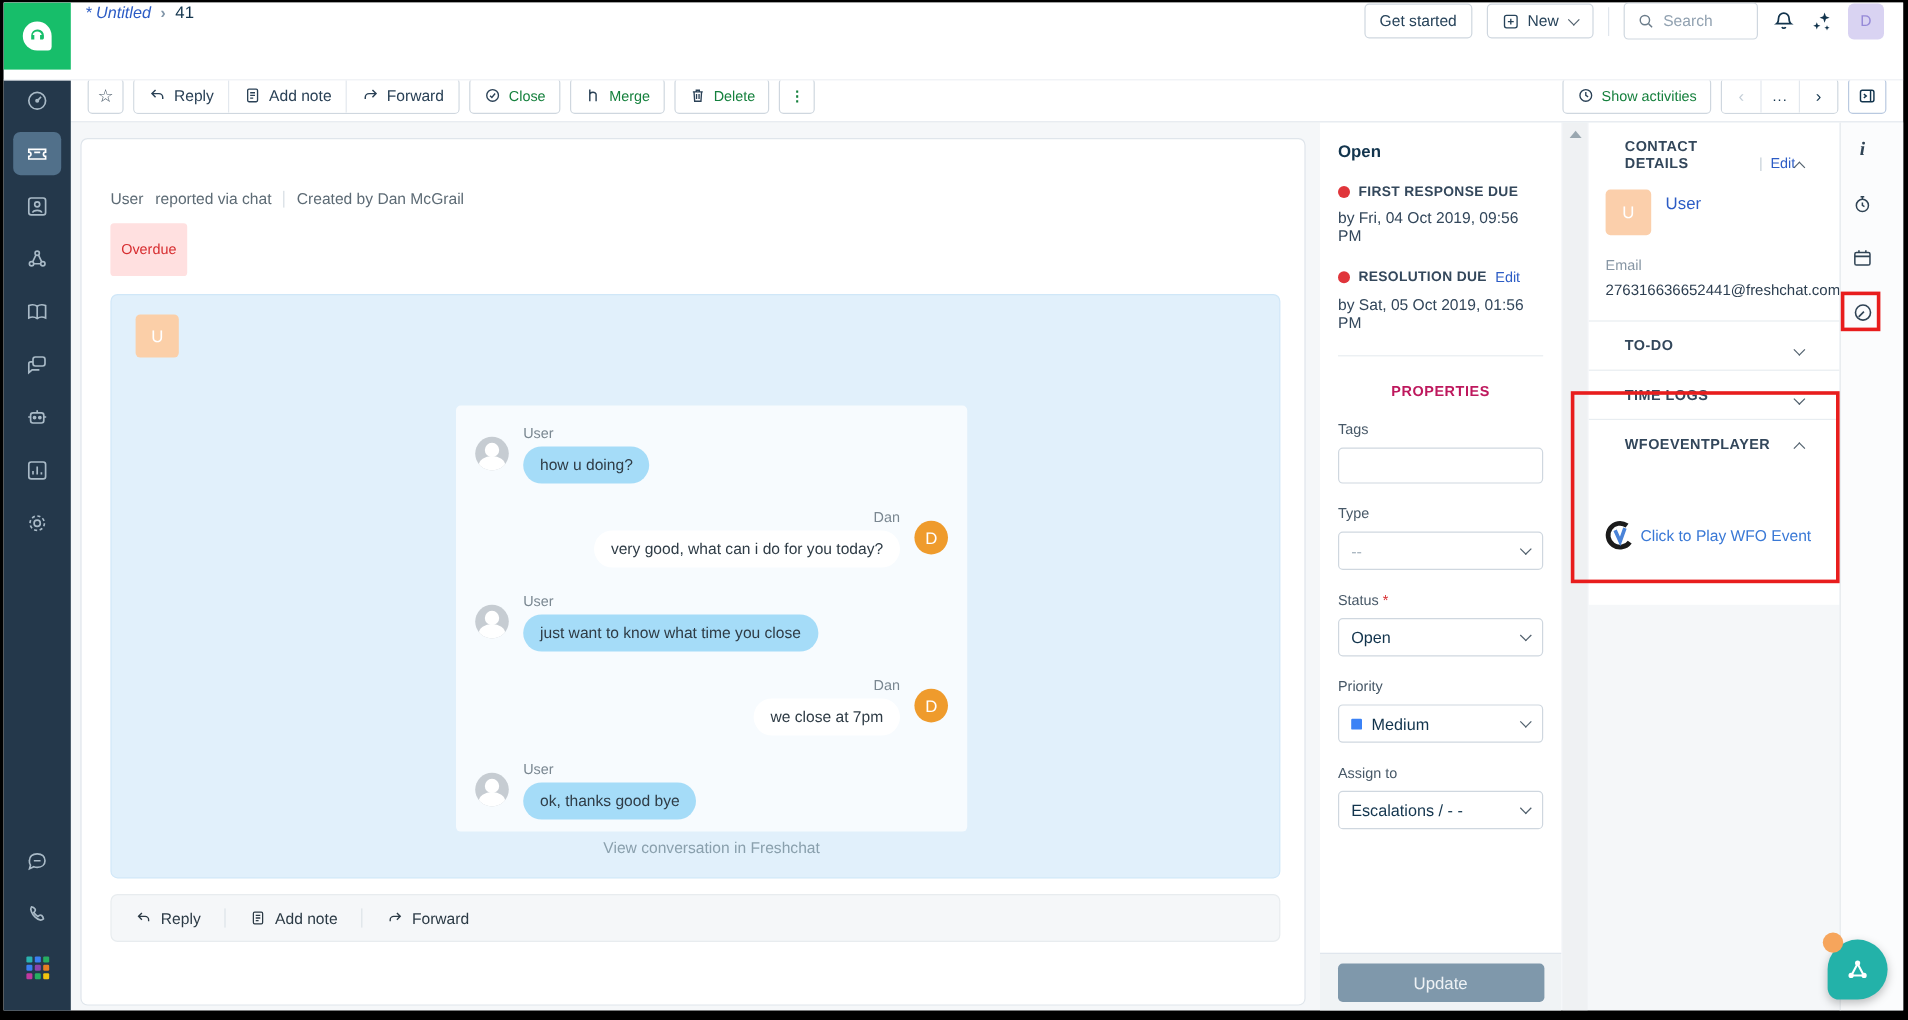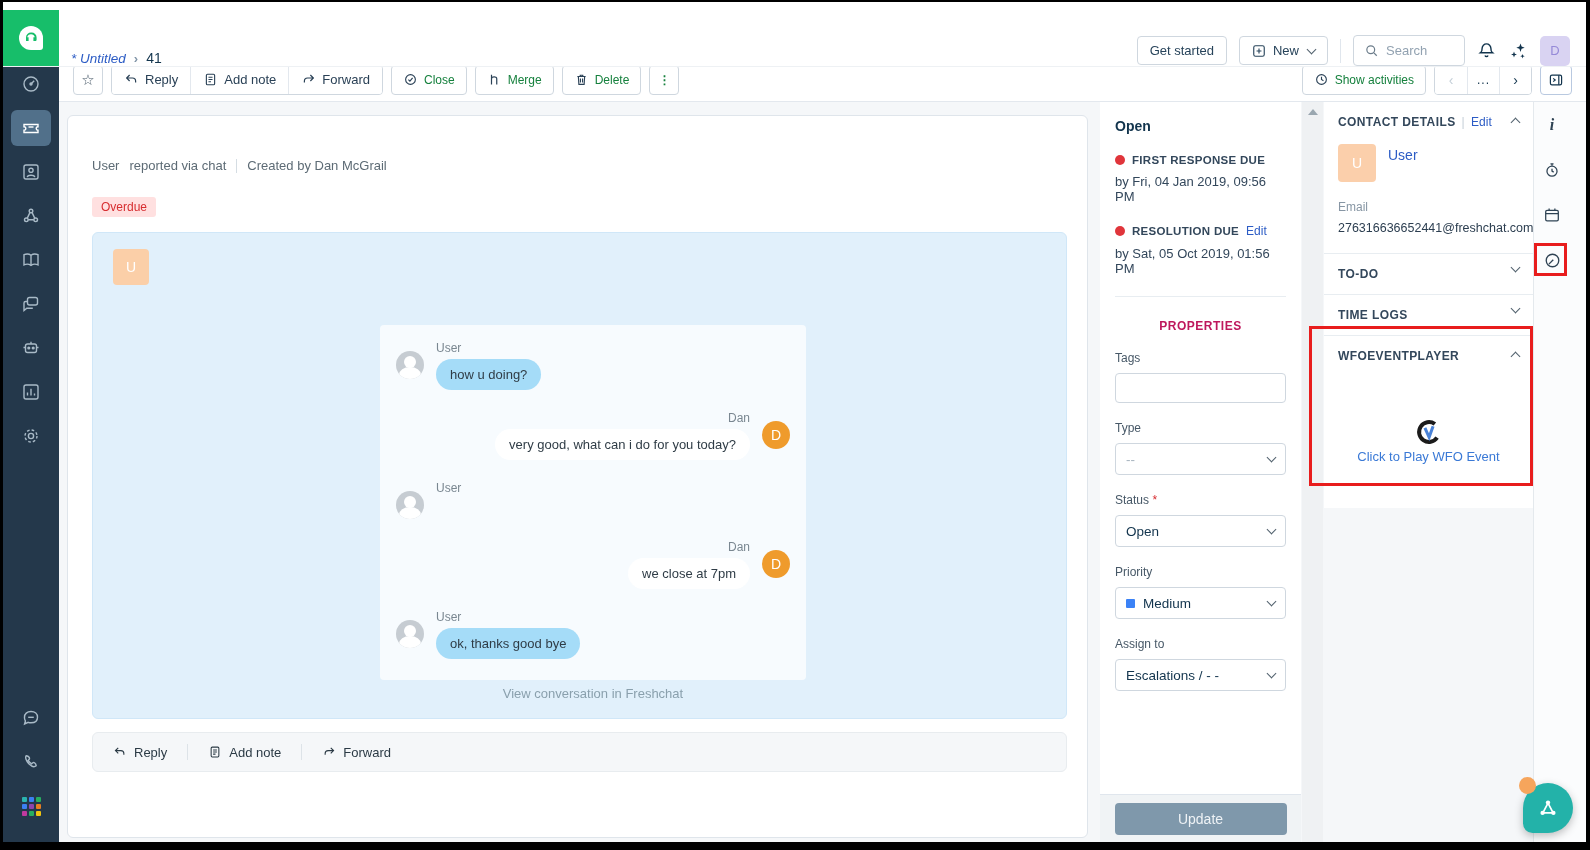--- a/index.html
+++ b/index.html
@@ -3,21 +3,21 @@
 <meta charset="utf-8">
 <style>
   * { margin:0; padding:0; box-sizing:border-box; }
   body { font-family:"Liberation Sans", sans-serif; background:#fff; }
   .app { position:relative; width:1590px; height:850px; border:solid #000;
          border-width:2px 4px 8px 3px; background:#f5f7f9; overflow:hidden;
          font-size:13px; color:#33475b; }
 
   
   .topbar { position:absolute; left:0; top:0; width:100%; height:65px; background:#fff;
-            display:flex; align-items:flex-end; border-bottom:1px solid #eef1f4; z-index:5; }
+            display:flex; align-items:flex-start; border-bottom:1px solid #eef1f4; z-index:5; }
   .logo { width:56px; height:56px; background:#17be6a; display:flex; align-items:center; justify-content:center; flex:none; }
   .crumb { display:flex; align-items:center; gap:8px; margin-left:12px; }
   .crumb-title { color:#2c5cc5; font-style:italic; font-size:13.5px; }
   .crumb-sep { color:#8296a9; font-size:13px; font-weight:bold; }
   .crumb-id { color:#12344d; font-size:14px; }
   .top-right { margin-left:auto; display:flex; align-items:center; gap:12px; padding-right:16px; }
   .btn { display:inline-flex; align-items:center; gap:7px; border:1px solid #cfd7df; border-radius:4px;
          background:#fff; color:#27435a; font-size:13px; padding:6px 12px; cursor:pointer; }
   .vdiv { width:1px; height:24px; background:#e0e6ed; }
   .search-box { display:flex; align-items:center; gap:7px; border:1px solid #cfd7df; border-radius:4px;
@@ -54,22 +54,22 @@
   .sq-btn { width:32px; height:30px; border:1px solid #b9c9e0; border-radius:4px; background:#fff;
             display:flex; align-items:center; justify-content:center; color:#12344d; cursor:pointer; }
 
   
   .card { position:absolute; left:64px; top:113px; width:1021px; height:723px; background:#fff;
           border:1px solid #dfe5eb; border-radius:6px; padding:30px 20px 0 24px; }
   .card-title-row { display:flex; align-items:center; gap:11px; color:#33475b; }
   .card-title { font-size:15.5px; color:#12344d; }
   .card-sub { margin-top:12px; font-size:13px; color:#5d6b75; display:flex; align-items:center; gap:10px; }
   .sub-div { width:1px; height:14px; background:#d5dde3; }
-  .badge-overdue { display:inline-block; margin-top:24px; background:#ffe0e0; color:#d72d30;
-                   font-size:12px; padding:3px 9px; border-radius:3px; }
+  .badge-overdue { display:inline-block; margin-top:13px; background:#ffe0e0; color:#d72d30;
+                   font-size:12px; padding:15px 9px; border-radius:3px; }
   .convo { margin-top:15px; position:relative; height:487px; background:#e1f0fb;
            border:1px solid #d0e7f8; border-radius:6px; }
   .convo-header { display:flex; gap:16px; padding:16px 20px; align-items:flex-start; }
   .avatar-u { width:36px; height:36px; border-radius:4px; background:#fbcfa8; color:#fff;
               display:flex; align-items:center; justify-content:center; font-size:14px; flex:none; }
   .convo-head-text { font-size:13px; color:#45515b; margin-top:8px; }
   .convo-head-text b { color:#2c3a45; font-weight:normal; }
   .chat-embed { position:absolute; left:287px; top:92px; width:426px; height:355px;
                 background:#f7fbfe; border-radius:4px; padding:16px 16px 0; }
   .msg { display:flex; gap:12px; margin-bottom:21px; }
@@ -125,32 +125,32 @@
 
   
   .scroll-strip { position:absolute; left:1299px; top:100px; width:21px; height:740px; background:#eff1f3; }
   .scroll-up { position:absolute; left:6px; top:7px; width:0; height:0;
                border-left:5px solid transparent; border-right:5px solid transparent; border-bottom:6px solid #9aa7b0; }
 
   
   .contact { position:absolute; left:1321px; top:100px; width:209px; background:#fff; }
   .sec { border-top:1px solid #e8edf1; }
   .sec:first-child { border-top:none; }
-  .sec-head { display:flex; align-items:flex-start; padding:13px 14px; font-size:12px; font-weight:bold;
+  .sec-head { display:flex; align-items:flex-end; padding:13px 30px; font-size:12px; font-weight:bold;
               color:#33475b; letter-spacing:.4px; cursor:pointer; }
   .sec-head .pipe { color:#c6d0d8; margin:0 6px; font-weight:normal; }
   .cd-body { padding:2px 14px 18px; }
   .cd-row { display:flex; gap:12px; align-items:flex-start; }
   .avatar-u2 { width:38px; height:38px; border-radius:4px; background:#fbcfab; color:#fff;
                display:flex; align-items:center; justify-content:center; font-size:14px; flex:none; }
   .cd-name { color:#2c5cc5; font-size:14px; margin-top:3px; cursor:pointer; }
   .cd-label { margin-top:18px; font-size:12px; color:#8796a4; }
   .cd-email { margin-top:7px; font-size:12.5px; color:#2c3e50; white-space:nowrap; }
   .wfo-body { padding:42px 12px 44px; }
-  .wfo-row { display:flex; align-items:center; gap:3px;flex-direction:column; }
+  .wfo-row { display:flex; align-items:center; gap:3px; }
   .wfo-link { color:#3a79d6; font-size:13px; cursor:pointer; }
 
   
   .rstrip { position:absolute; left:1530px; top:100px; width:56px; height:740px; background:#fbfcfd;
             border-left:1px solid #e4e9ed; display:flex; flex-direction:column; padding:14px 0 0 8px; gap:27px; }
   .rstrip .ric { width:20px; height:18px; display:flex; align-items:center; justify-content:center;
                  color:#2f4354; cursor:pointer; flex:none; }
   .info-i { font-family:"Liberation Serif", serif; font-style:italic; font-weight:bold; font-size:16px; }
 
   
@@ -420,20 +420,21 @@
             <span>D</span>
           </span>
         </div>
         <div class="msg left">
           <span class="gavatar">
               <i></i>
               <b></b>
             </span>
           <div class="mstack">
             <span class="mauthor">User</span>
+            <span class="bubble">just want to know what time you close</span>
           </div>
         </div>
         <div class="msg right">
           <div class="mstack">
             <span class="mauthor">Dan</span>
             <span class="bubble">we close at 7pm</span>
           </div>
           <span class="davatar">
             <span>D</span>
           </span>
@@ -478,21 +479,21 @@
   </section>
 
   <aside class="props">
     <div class="props-scroll">
       <div class="props-open">Open</div>
 
       <div class="due-label">
         <span class="dot-red"></span>
         <span>FIRST RESPONSE DUE</span>
       </div>
-      <div class="due-value">by Fri, 04 Jan 2019, 09:56 PM</div>
+      <div class="due-value">by Fri, 04 Oct 2019, 09:56 PM</div>
 
       <div class="due-label">
         <span class="dot-red"></span>
         <span>RESOLUTION DUE</span>
         <span class="edit-link">Edit</span>
       </div>
       <div class="due-value">by Sat, 05 Oct 2019, 01:56 PM</div>
 
       <div class="hdiv"></div>
       <div class="props-head">PROPERTIES</div>

